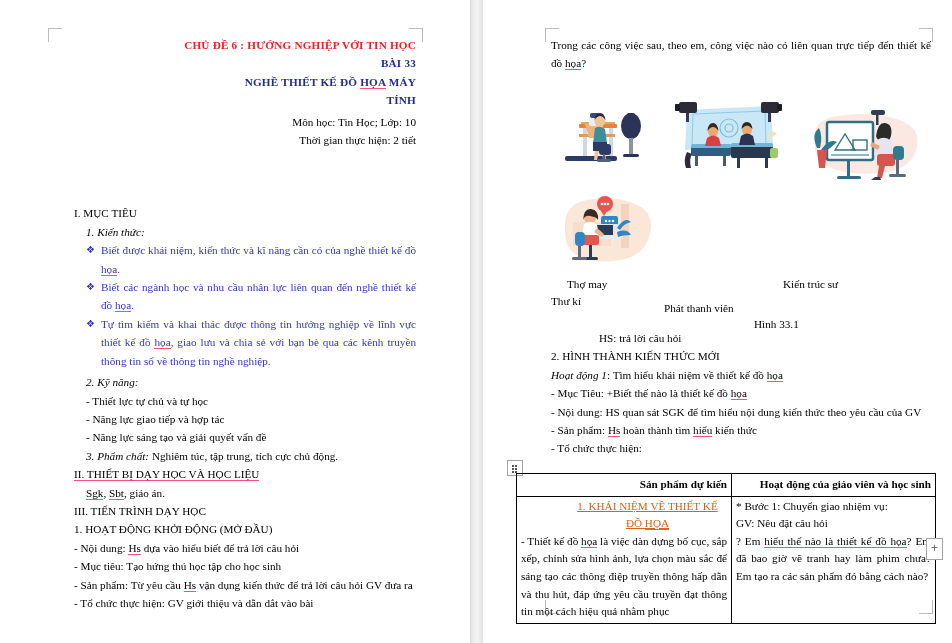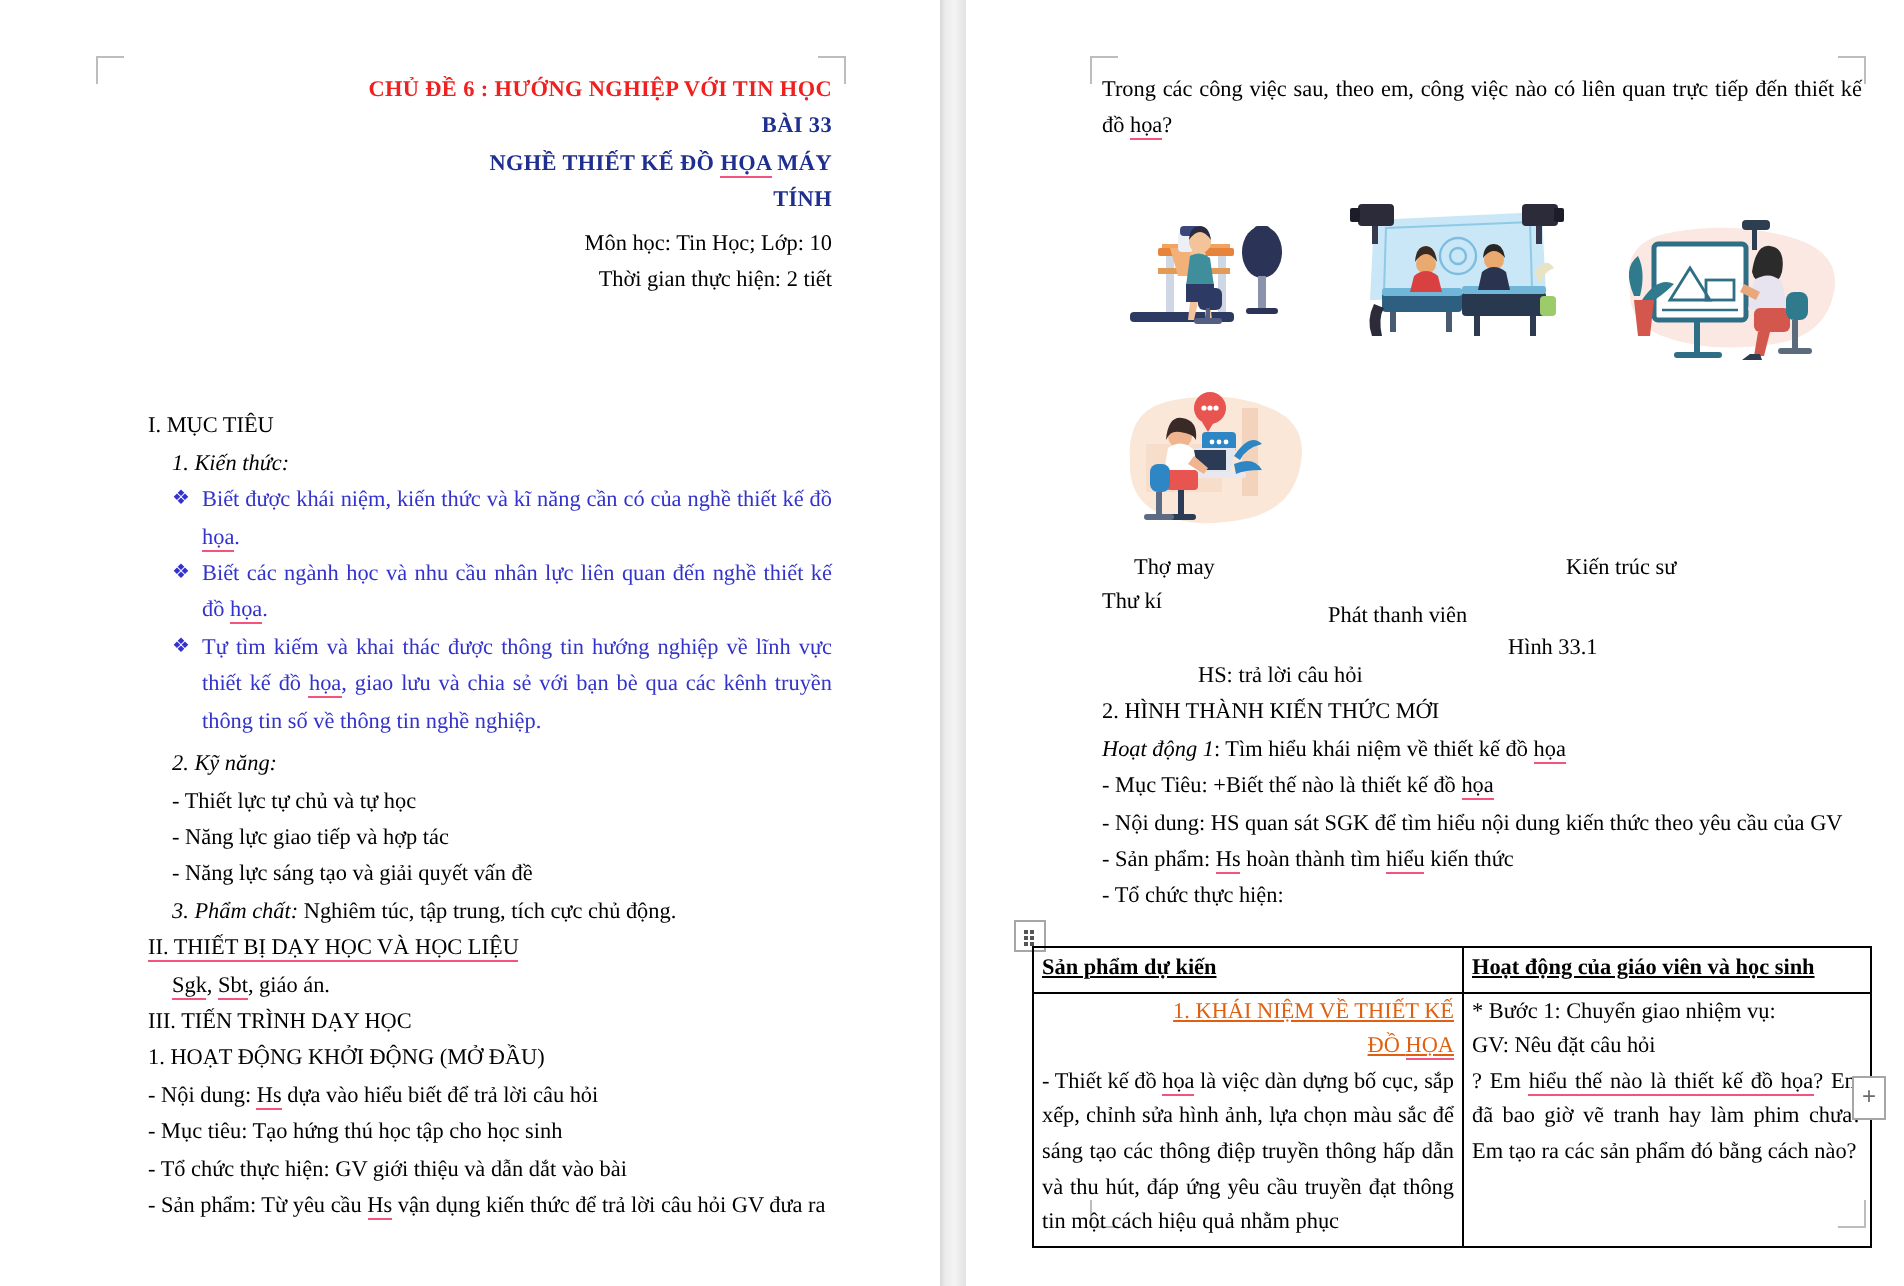--- a/index.html
+++ b/index.html
@@ -142,25 +142,24 @@
     line-height: 17.6px;
     table-layout: fixed;
   }
   #lesson-table th,
   #lesson-table td {
     border: 1px solid #000000;
     vertical-align: top;
     padding: 1px 4px 2px 4px;
   }
   #lesson-table th {
-    text-align: left;
+    text-align: right;
     font-weight: bold;
     padding-top: 2px;
     padding-bottom: 2px;
-    text-decoration: underline;
   }
   #lesson-table td.c1 { width: 206px; text-align: justify; }
   #lesson-table td.c2 { width: 195px; text-align: justify; }
 
   
   #table-move-handle {
     position: absolute;
     left: 507px;
     top: 460px;
     width: 14px;
@@ -246,22 +245,22 @@
       <p class="ind2"><span class="b i">3. Phẩm chất:</span><span> Nghiêm túc, tập trung, tích cực chủ động.</span></p>
 
       <p class="b ind1"><span class="sp">II. THIẾT BỊ DẠY HỌC VÀ HỌC LIỆU</span></p>
       <p class="ind2"><span class="sp">Sgk</span><span>, </span><span class="sp">Sbt</span><span>, giáo án.</span></p>
 
       <p class="b ind1">III. TIẾN TRÌNH DẠY HỌC</p>
       <p class="b ind1">1. HOẠT ĐỘNG KHỞI ĐỘNG (MỞ ĐẦU)</p>
 
       <p class="ind1"><span class="b">- Nội dung</span><span>: </span><span class="sp">Hs</span><span> dựa vào hiểu biết để trả lời câu hỏi</span></p>
       <p class="ind1"><span class="b">- Mục tiêu</span><span>: Tạo hứng thú học tập cho học sinh</span></p>
+      <p class="ind1"><span class="b">- Sản phẩm</span><span>: Từ yêu cầu </span><span class="sp">Hs</span><span> vận dụng kiến thức để trả lời câu hỏi GV đưa ra</span></p>
       <p class="ind1"><span class="b">- Tổ chức thực hiện</span><span>: GV giới thiệu và dẫn dắt vào bài</span></p>
-      <p class="ind1"><span class="b">- Sản phẩm</span><span>: Từ yêu cầu </span><span class="sp">Hs</span><span> vận dụng kiến thức để trả lời câu hỏi GV đưa ra</span></p>
     </div>
   </div>
 
   <div class="page-gutter"></div>
 
   <div class="page" id="page-right">
     <div class="crop tl" style="left:62px; top:28px;"></div>
     <div class="crop tr" style="left:436px; top:28px;"></div>
     <div class="crop bl" style="left:62px; top:600px;"></div>
     <div class="crop br" style="left:436px; top:600px;"></div>
@@ -426,21 +425,21 @@
   <table id="lesson-table">
     <thead>
       <tr>
         <th style="width:206px;">Sản phẩm dự kiến</th>
         <th style="width:195px;">Hoạt động của giáo viên và học sinh</th>
       </tr>
     </thead>
     <tbody>
       <tr>
         <td class="c1">
-          <p class="b orange" style="text-align:right;margin-left:47px;"><span class="u">1. KHÁI NIỆM VỀ THIẾT KẾ ĐỒ </span><span class="u sp">HỌA</span></p>
+          <p class="b orange" style="text-align:center;margin-left:47px;"><span class="u">1. KHÁI NIỆM VỀ THIẾT KẾ ĐỒ </span><span class="u sp">HỌA</span></p>
           <p class="just"><span>- Thiết kế đồ </span><span class="sp">họa</span><span> là việc dàn dựng bố cục, sắp xếp, chỉnh sửa hình ảnh, lựa chọn màu sắc để sáng tạo các thông điệp truyền thông hấp dẫn và thu hút, đáp ứng yêu cầu truyền đạt thông tin một cách hiệu quả nhằm phục</span></p>
         </td>
         <td class="c2">
           <p class="b" style="text-align:left;">* Bước 1: Chuyển giao nhiệm vụ:</p>
           <p style="text-align:left;"><span class="b">GV</span><span>: Nêu đặt câu hỏi</span></p>
           <p class="just"><span>? Em </span><span class="sp">hiểu thế nào là thiết kế đồ họa</span><span>? Em đã bao giờ vẽ tranh hay làm phim chưa? Em tạo ra các sản phẩm đó bằng cách nào?</span></p>
         </td>
       </tr>
     </tbody>
   </table>

